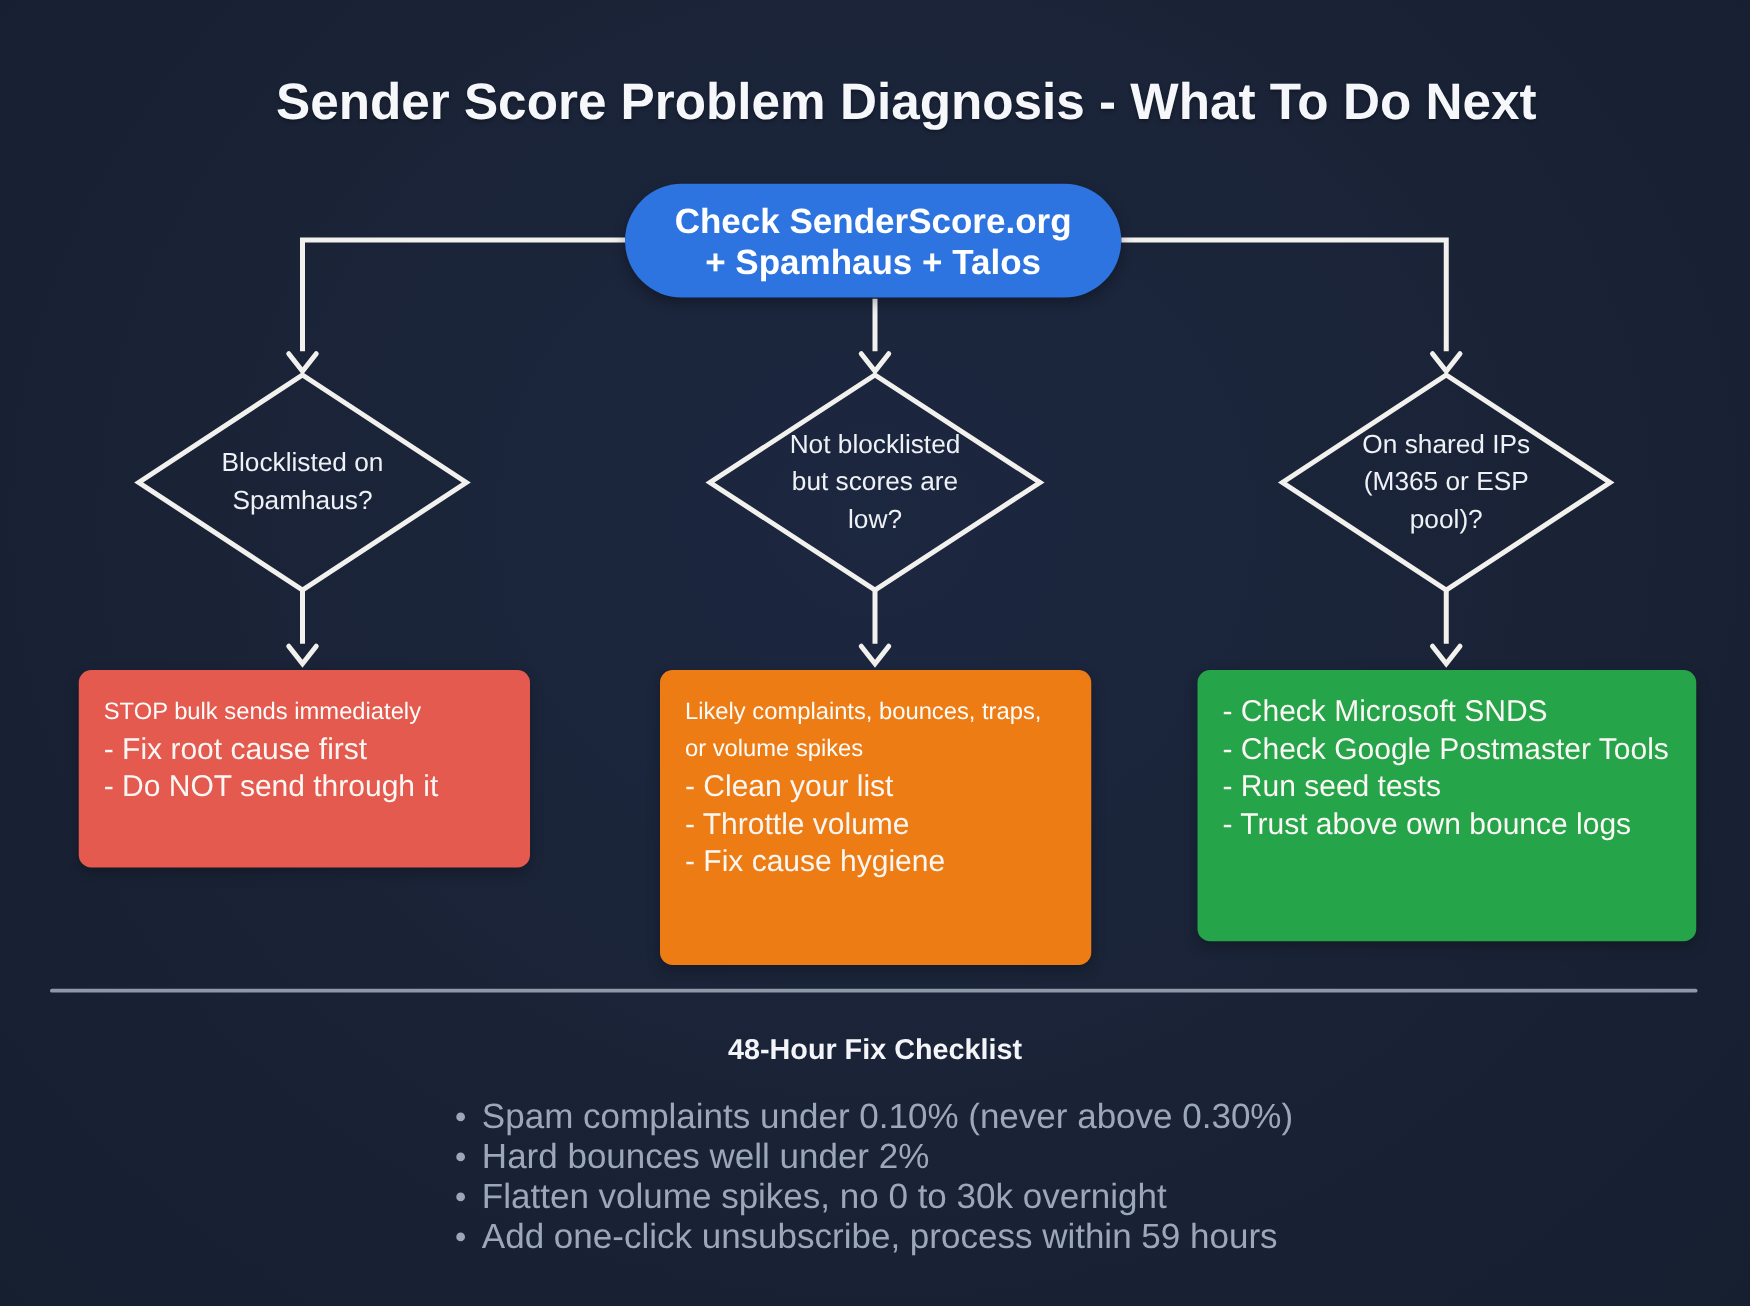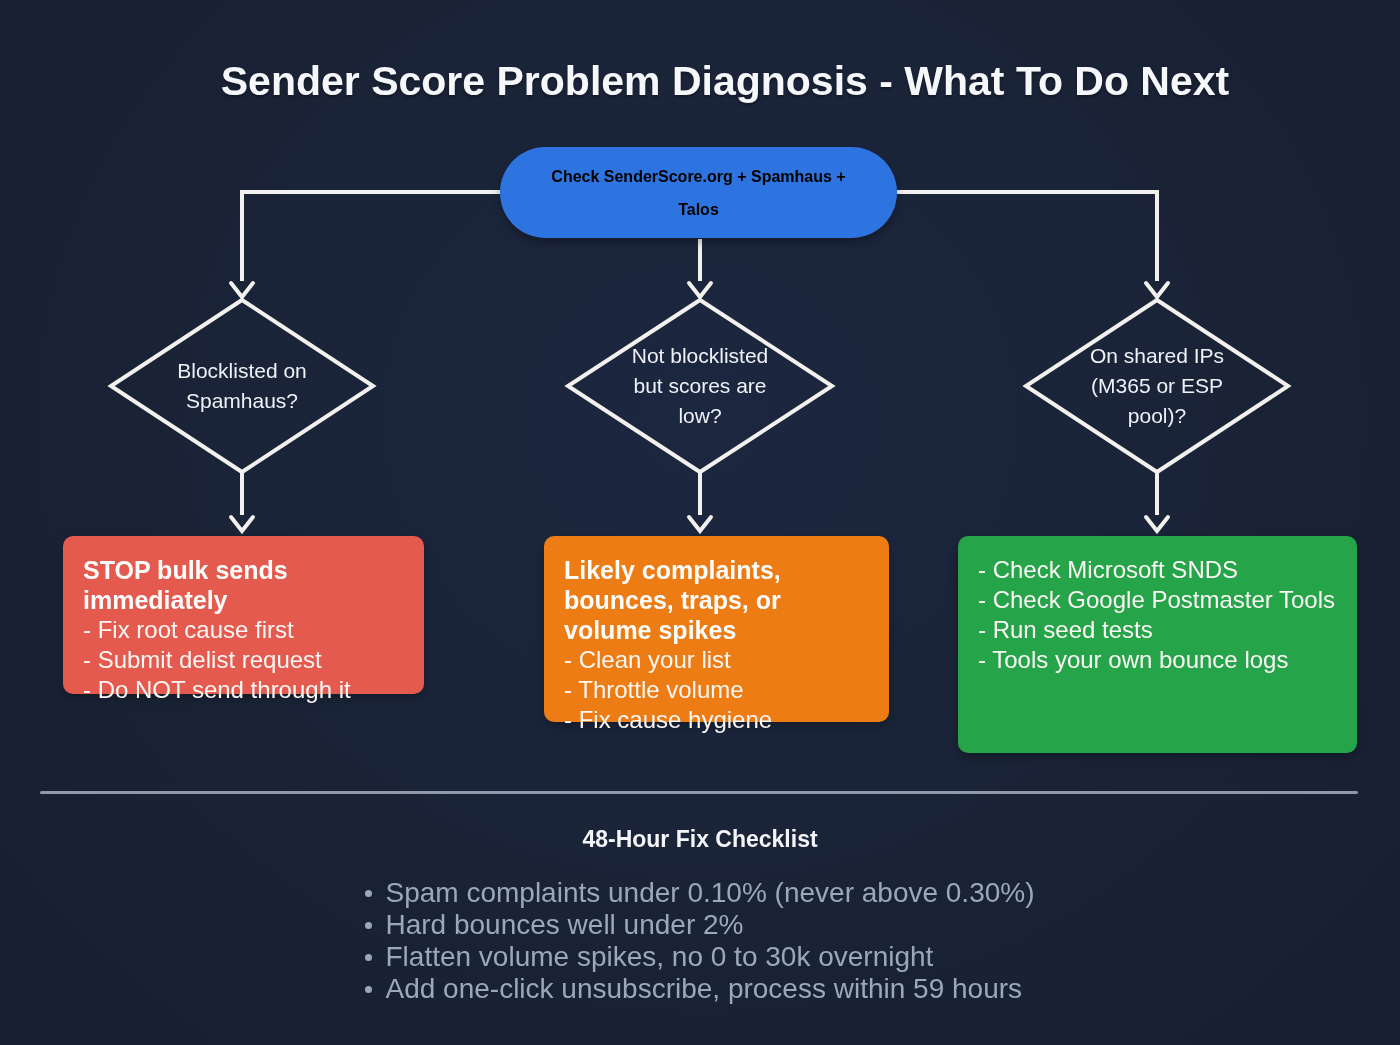--- a/index.html
+++ b/index.html
@@ -31,23 +31,23 @@
     position: absolute;
     left: 500px; top: 147px; width: 397px; height: 91px;
     background: #2e74e0;
     border-radius: 46px;
     display: flex; align-items: center; justify-content: center;
     box-shadow: 0 4px 10px rgba(0,0,0,0.3);
   }
   .root-node .label {
     max-width: 330px;
     text-align: center;
-    font-size: 16px; font-weight: 700;
+    font-size: 28px; font-weight: 700;
     line-height: 33px;
-    color: #000000;
+    color: #ffffff;
   }
   .diamond-label {
     position: absolute;
     width: 200px; height: 132px; top: 320px;
     display: flex; align-items: center; justify-content: center;
     text-align: center;
   }
   .diamond-label .label {
     max-width: 155px;
     font-size: 21px;
@@ -59,24 +59,24 @@
   .dl-2 { left: 1057px; }
 
   .outcome-box {
     position: absolute;
     top: 536px;
     border-radius: 10px;
     padding: 19px 20px;
     box-sizing: border-box;
     box-shadow: 0 4px 10px rgba(0,0,0,0.25);
   }
-  .outcome-box .heading { font-size: 25px; font-weight: 700; line-height: 30px; color: #fdfdfc; }
+  .outcome-box .heading { font-size: 19px; font-weight: 400; line-height: 30px; color: #fdfdfc; }
   .outcome-box .item { font-size: 24px; line-height: 30px; color: #fbf7f4; }
   .outcome-stop    { left: 63px;  width: 361px; height: 158px; background: #e55a4f; }
-  .outcome-warning { left: 528px; width: 345px; height: 186px; background: #ee7c15; margin-left: 16px; }
+  .outcome-warning { left: 528px; width: 345px; height: 236px; background: #ee7c15; }
   .outcome-ok      { left: 958px; width: 399px; height: 217px; background: #25a44a; }
 
   .divider {
     position: absolute;
     left: 40px; top: 791px;
     width: 1318px; height: 3px;
     background: #8e98a8;
     border-radius: 2px;
   }
   .checklist-heading {
@@ -163,36 +163,35 @@
   <div class="diamond-label dl-1">
     <div class="label">Not blocklisted but scores are low?</div>
   </div>
   <div class="diamond-label dl-2">
     <div class="label">On shared IPs (M365 or ESP pool)?</div>
   </div>
 
   <div class="outcome-box outcome-stop">
     <div class="heading">STOP bulk sends immediately</div>
     <div class="item">- Fix root cause first</div>
-    <div class="item">- Submit delist request</div>
     <div class="item">- Do NOT send through it</div>
   </div>
 
   <div class="outcome-box outcome-warning">
     <div class="heading">Likely complaints, bounces, traps, or volume spikes</div>
     <div class="item">- Clean your list</div>
     <div class="item">- Throttle volume</div>
     <div class="item">- Fix cause hygiene</div>
   </div>
 
   <div class="outcome-box outcome-ok">
     <div class="item">- Check Microsoft SNDS</div>
     <div class="item">- Check Google Postmaster Tools</div>
     <div class="item">- Run seed tests</div>
-    <div class="item">- Tools your own bounce logs</div>
+    <div class="item">- Trust above own bounce logs</div>
   </div>
 
   <div class="divider"></div>
 
   <div class="checklist-heading">48-Hour Fix Checklist</div>
 
   <div class="checklist">
     <ul>
       <li>
         <span class="bullet-dot"></span>

